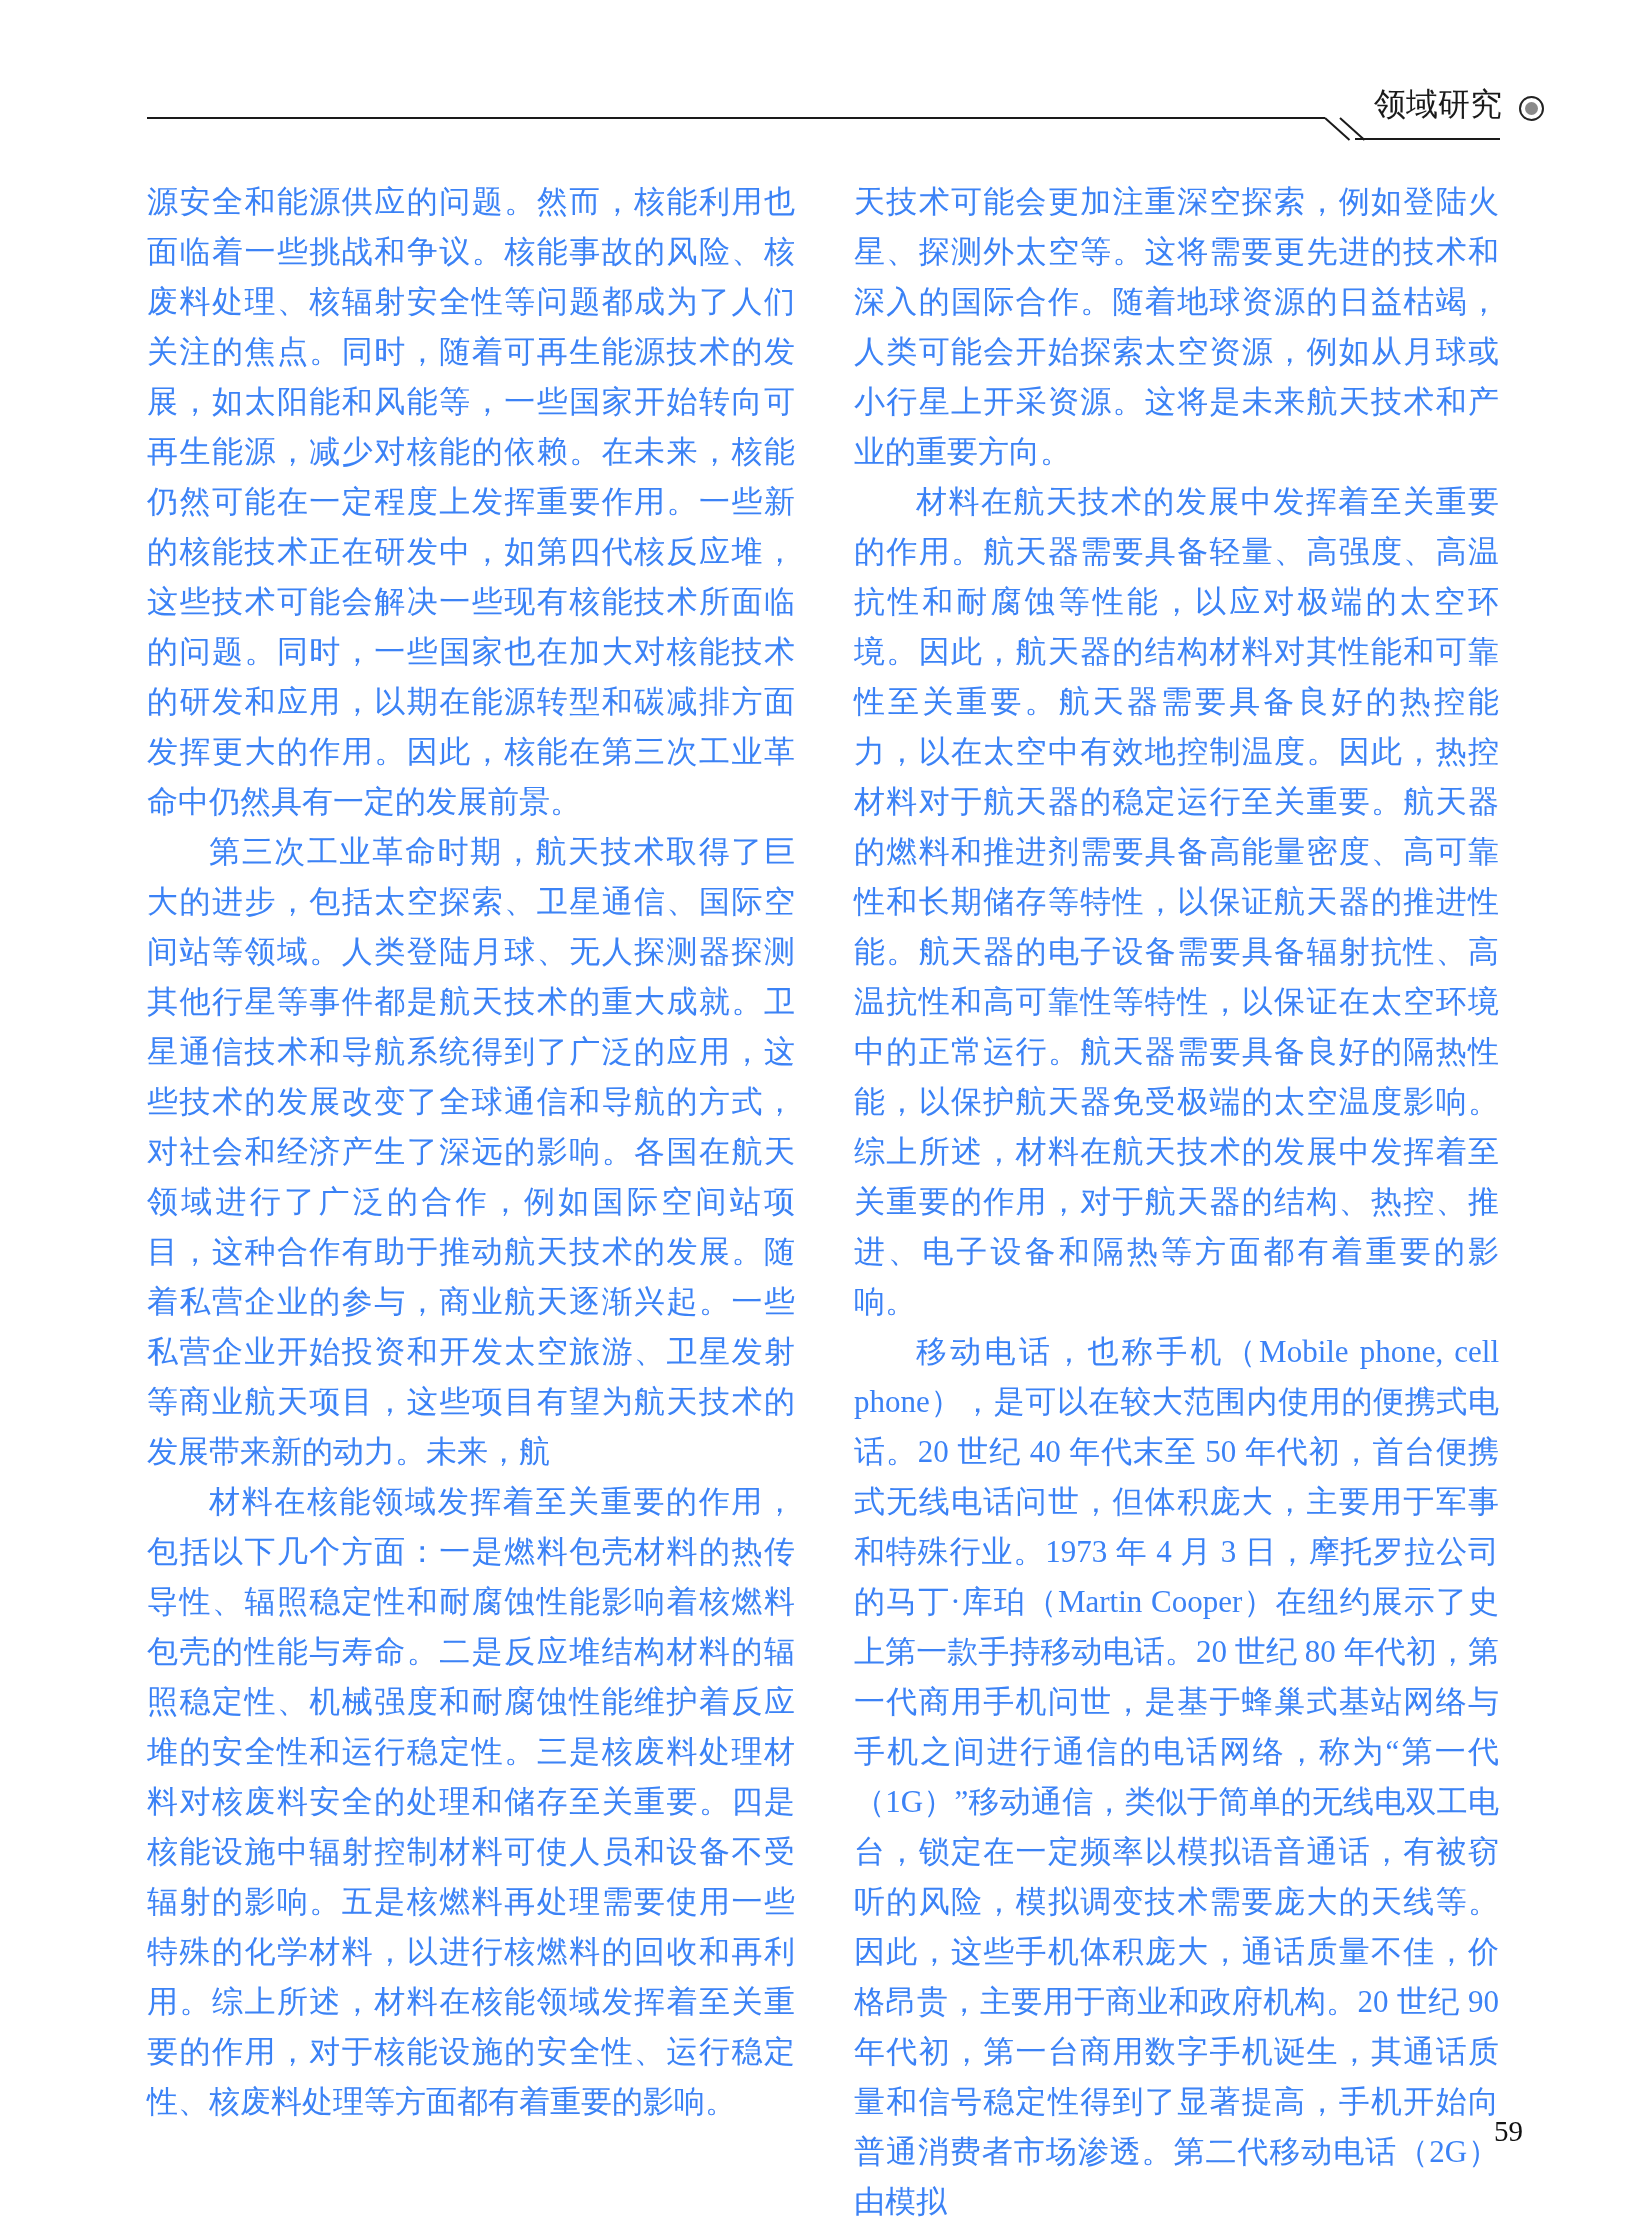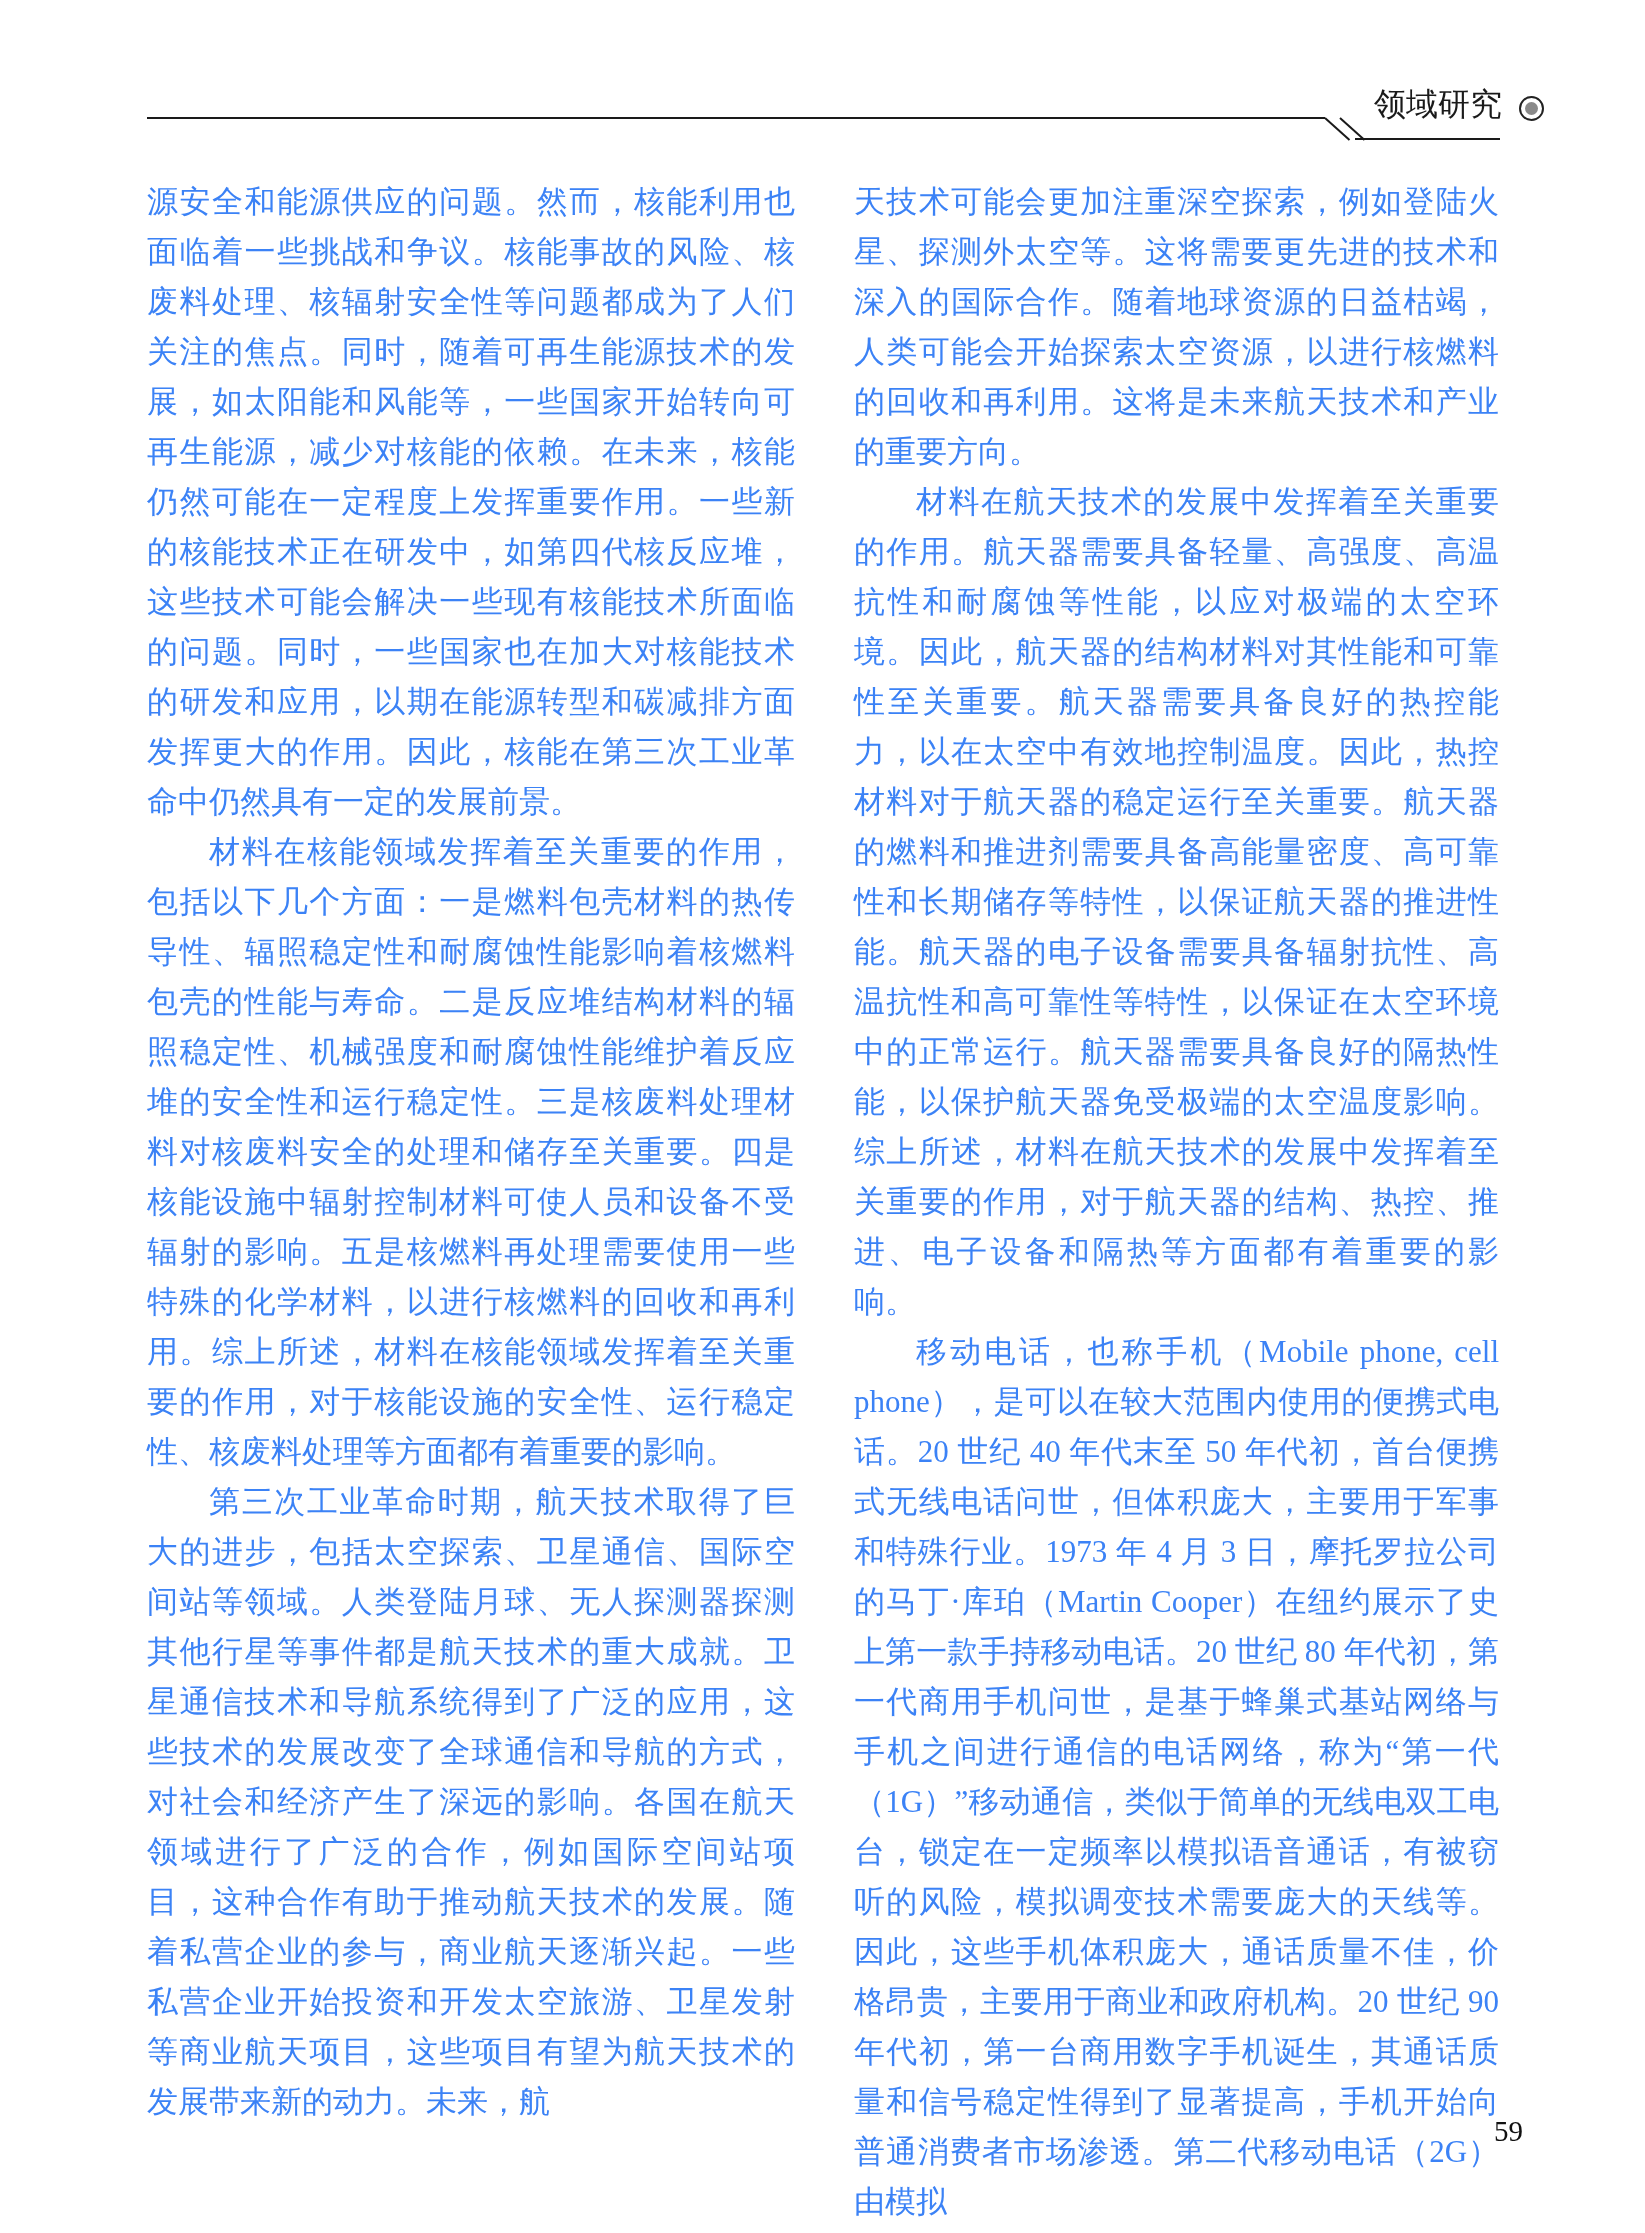--- a/index.html
+++ b/index.html
@@ -139,25 +139,25 @@
     <div class="header-rule2"></div>
     <div class="section-label">领域研究</div>
     <div class="target-icon">
         <span class="dot"></span>
       </div>
   </div>
 
   <div class="body-area">
     <section class="col col-left">
       <p>源安全和能源供应的问题。然而，核能利用也面临着一些挑战和争议。核能事故的风险、核废料处理、核辐射安全性等问题都成为了人们关注的焦点。同时，随着可再生能源技术的发展，如太阳能和风能等，一些国家开始转向可再生能源，减少对核能的依赖。在未来，核能仍然可能在一定程度上发挥重要作用。一些新的核能技术正在研发中，如第四代核反应堆，这些技术可能会解决一些现有核能技术所面临的问题。同时，一些国家也在加大对核能技术的研发和应用，以期在能源转型和碳减排方面发挥更大的作用。因此，核能在第三次工业革命中仍然具有一定的发展前景。</p>
+      <p class="indent">第三次工业革命时期，航天技术取得了巨大的进步，包括太空探索、卫星通信、国际空间站等领域。人类登陆月球、无人探测器探测其他行星等事件都是航天技术的重大成就。卫星通信技术和导航系统得到了广泛的应用，这些技术的发展改变了全球通信和导航的方式，对社会和经济产生了深远的影响。各国在航天领域进行了广泛的合作，例如国际空间站项目，这种合作有助于推动航天技术的发展。随着私营企业的参与，商业航天逐渐兴起。一些私营企业开始投资和开发太空旅游、卫星发射等商业航天项目，这些项目有望为航天技术的发展带来新的动力。未来，航</p>
       <p class="indent">材料在核能领域发挥着至关重要的作用，包括以下几个方面：一是燃料包壳材料的热传导性、辐照稳定性和耐腐蚀性能影响着核燃料包壳的性能与寿命。二是反应堆结构材料的辐照稳定性、机械强度和耐腐蚀性能维护着反应堆的安全性和运行稳定性。三是核废料处理材料对核废料安全的处理和储存至关重要。四是核能设施中辐射控制材料可使人员和设备不受辐射的影响。五是核燃料再处理需要使用一些特殊的化学材料，以进行核燃料的回收和再利用。综上所述，材料在核能领域发挥着至关重要的作用，对于核能设施的安全性、运行稳定性、核废料处理等方面都有着重要的影响。</p>
-      <p class="indent">第三次工业革命时期，航天技术取得了巨大的进步，包括太空探索、卫星通信、国际空间站等领域。人类登陆月球、无人探测器探测其他行星等事件都是航天技术的重大成就。卫星通信技术和导航系统得到了广泛的应用，这些技术的发展改变了全球通信和导航的方式，对社会和经济产生了深远的影响。各国在航天领域进行了广泛的合作，例如国际空间站项目，这种合作有助于推动航天技术的发展。随着私营企业的参与，商业航天逐渐兴起。一些私营企业开始投资和开发太空旅游、卫星发射等商业航天项目，这些项目有望为航天技术的发展带来新的动力。未来，航</p>
     </section>
     <section class="col col-right">
-      <p>天技术可能会更加注重深空探索，例如登陆火星、探测外太空等。这将需要更先进的技术和深入的国际合作。随着地球资源的日益枯竭，人类可能会开始探索太空资源，以进行核燃料的回收和再利用。这将是未来航天技术和产业的重要方向。</p>
+      <p>天技术可能会更加注重深空探索，例如登陆火星、探测外太空等。这将需要更先进的技术和深入的国际合作。随着地球资源的日益枯竭，人类可能会开始探索太空资源，例如从月球或小行星上开采资源。这将是未来航天技术和产业的重要方向。</p>
       <p class="indent">材料在航天技术的发展中发挥着至关重要的作用。航天器需要具备轻量、高强度、高温抗性和耐腐蚀等性能，以应对极端的太空环境。因此，航天器的结构材料对其性能和可靠性至关重要。航天器需要具备良好的热控能力，以在太空中有效地控制温度。因此，热控材料对于航天器的稳定运行至关重要。航天器的燃料和推进剂需要具备高能量密度、高可靠性和长期储存等特性，以保证航天器的推进性能。航天器的电子设备需要具备辐射抗性、高温抗性和高可靠性等特性，以保证在太空环境中的正常运行。航天器需要具备良好的隔热性能，以保护航天器免受极端的太空温度影响。综上所述，材料在航天技术的发展中发挥着至关重要的作用，对于航天器的结构、热控、推进、电子设备和隔热等方面都有着重要的影响。</p>
       <p class="indent">移动电话，也称手机（Mobile phone, cell phone），是可以在较大范围内使用的便携式电话。20 世纪 40 年代末至 50 年代初，首台便携式无线电话问世，但体积庞大，主要用于军事和特殊行业。1973 年 4 月 3 日，摩托罗拉公司的马丁·库珀（Martin Cooper）在纽约展示了史上第一款手持移动电话。20 世纪 80 年代初，第一代商用手机问世，是基于蜂巢式基站网络与手机之间进行通信的电话网络，称为“第一代（1G）”移动通信，类似于简单的无线电双工电台，锁定在一定频率以模拟语音通话，有被窃听的风险，模拟调变技术需要庞大的天线等。因此，这些手机体积庞大，通话质量不佳，价格昂贵，主要用于商业和政府机构。20 世纪 90 年代初，第一台商用数字手机诞生，其通话质量和信号稳定性得到了显著提高，手机开始向普通消费者市场渗透。第二代移动电话（2G）由模拟</p>
     </section>
   </div>
 
   <div class="page-footer">
     <div class="page-number">59</div>
   </div>
 
 </div>

